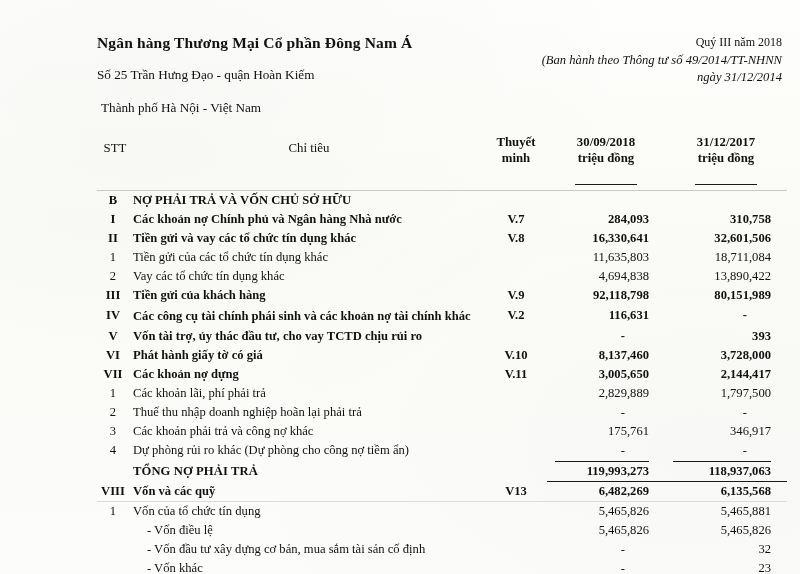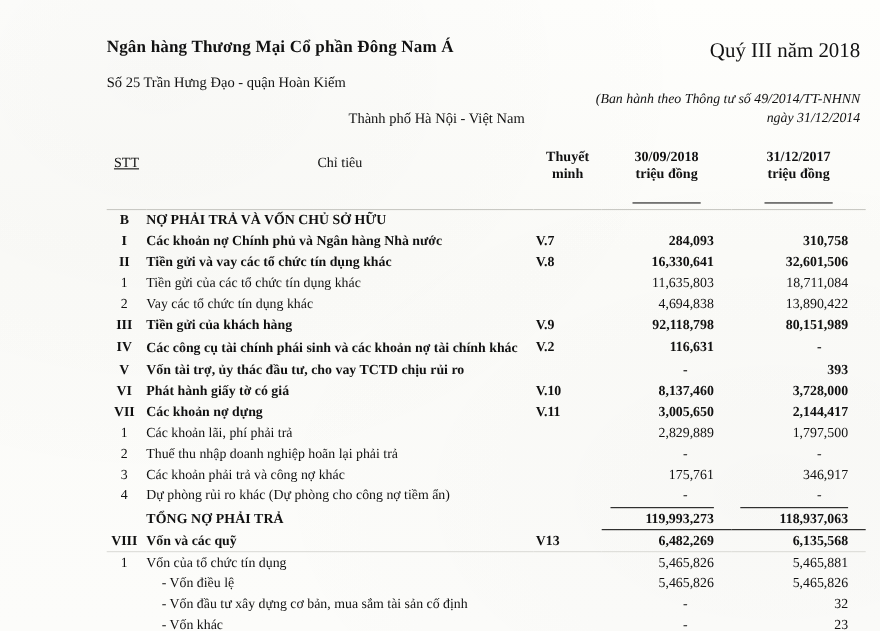--- a/index.html
+++ b/index.html
@@ -52,39 +52,39 @@
     letter-spacing: 0.15px;
     line-height: 1.25;
     white-space: nowrap;
   }
   .org-addr {
     font-size: 13.2px;
     line-height: 1.42;
     margin-top: 14px;
     white-space: nowrap;
   }
-  .org-addr.indent { padding-left: 4px; text-align: right; }
+  .org-addr.indent { padding-left: 4px; }
 
   .rep-title {
     font-size: 14px;
     font-weight: bold;
     line-height: 1.3;
     white-space: nowrap;
   }
   .rep-period {
-    font-size: 19px;
+    font-size: 12px;
     line-height: 1.4;
     margin-top: 1px;
     white-space: nowrap;
   }
   .rep-circ {
     font-size: 12.6px;
     font-style: italic;
     line-height: 1.35;
-    margin-top: 21px;
+    margin-top: 1px;
     white-space: nowrap;
   }
   .rep-date {
     font-size: 12.6px;
     font-style: italic;
     line-height: 1.35;
     white-space: nowrap;
   }
 
   
@@ -108,21 +108,21 @@
 
   
   .hcell {
     font-size: 12.8px;
     font-weight: bold;
     text-align: center;
     vertical-align: top;
     padding: 0 0 2px 0;
     line-height: 1.28;
   }
-  .hcell.stt { font-weight: normal; padding-top: 6px; text-decoration: underline; }
+  .hcell.stt { font-weight: normal; padding-top: 6px; }
   .hcell.chi { font-weight: normal; padding-top: 6px; }
   .hcell .l1 { display: block; }
   .hcell .l2 { display: block; }
   .hcell.amt .l2 {
     border-bottom: 1.3px solid #1a1a1a;
     display: inline-block;
     padding: 0 3px 17px 3px;
   }
   tr.hdr-rule td {
     border-bottom: 1px solid #c9c9c4;
@@ -134,21 +134,21 @@
     text-align: center;
     vertical-align: top;
     padding: 2px 4px 2px 0;
     white-space: nowrap;
   }
   td.label {
     vertical-align: top;
     padding: 2px 10px 2px 0;
   }
   td.note {
-    text-align: left;
+    text-align: center;
     vertical-align: top;
     padding: 2px 2px 2px 2px;
     white-space: nowrap;
   }
   td.val {
     text-align: right;
     vertical-align: top;
     padding: 2px 16px 2px 4px;
     white-space: nowrap;
   }

